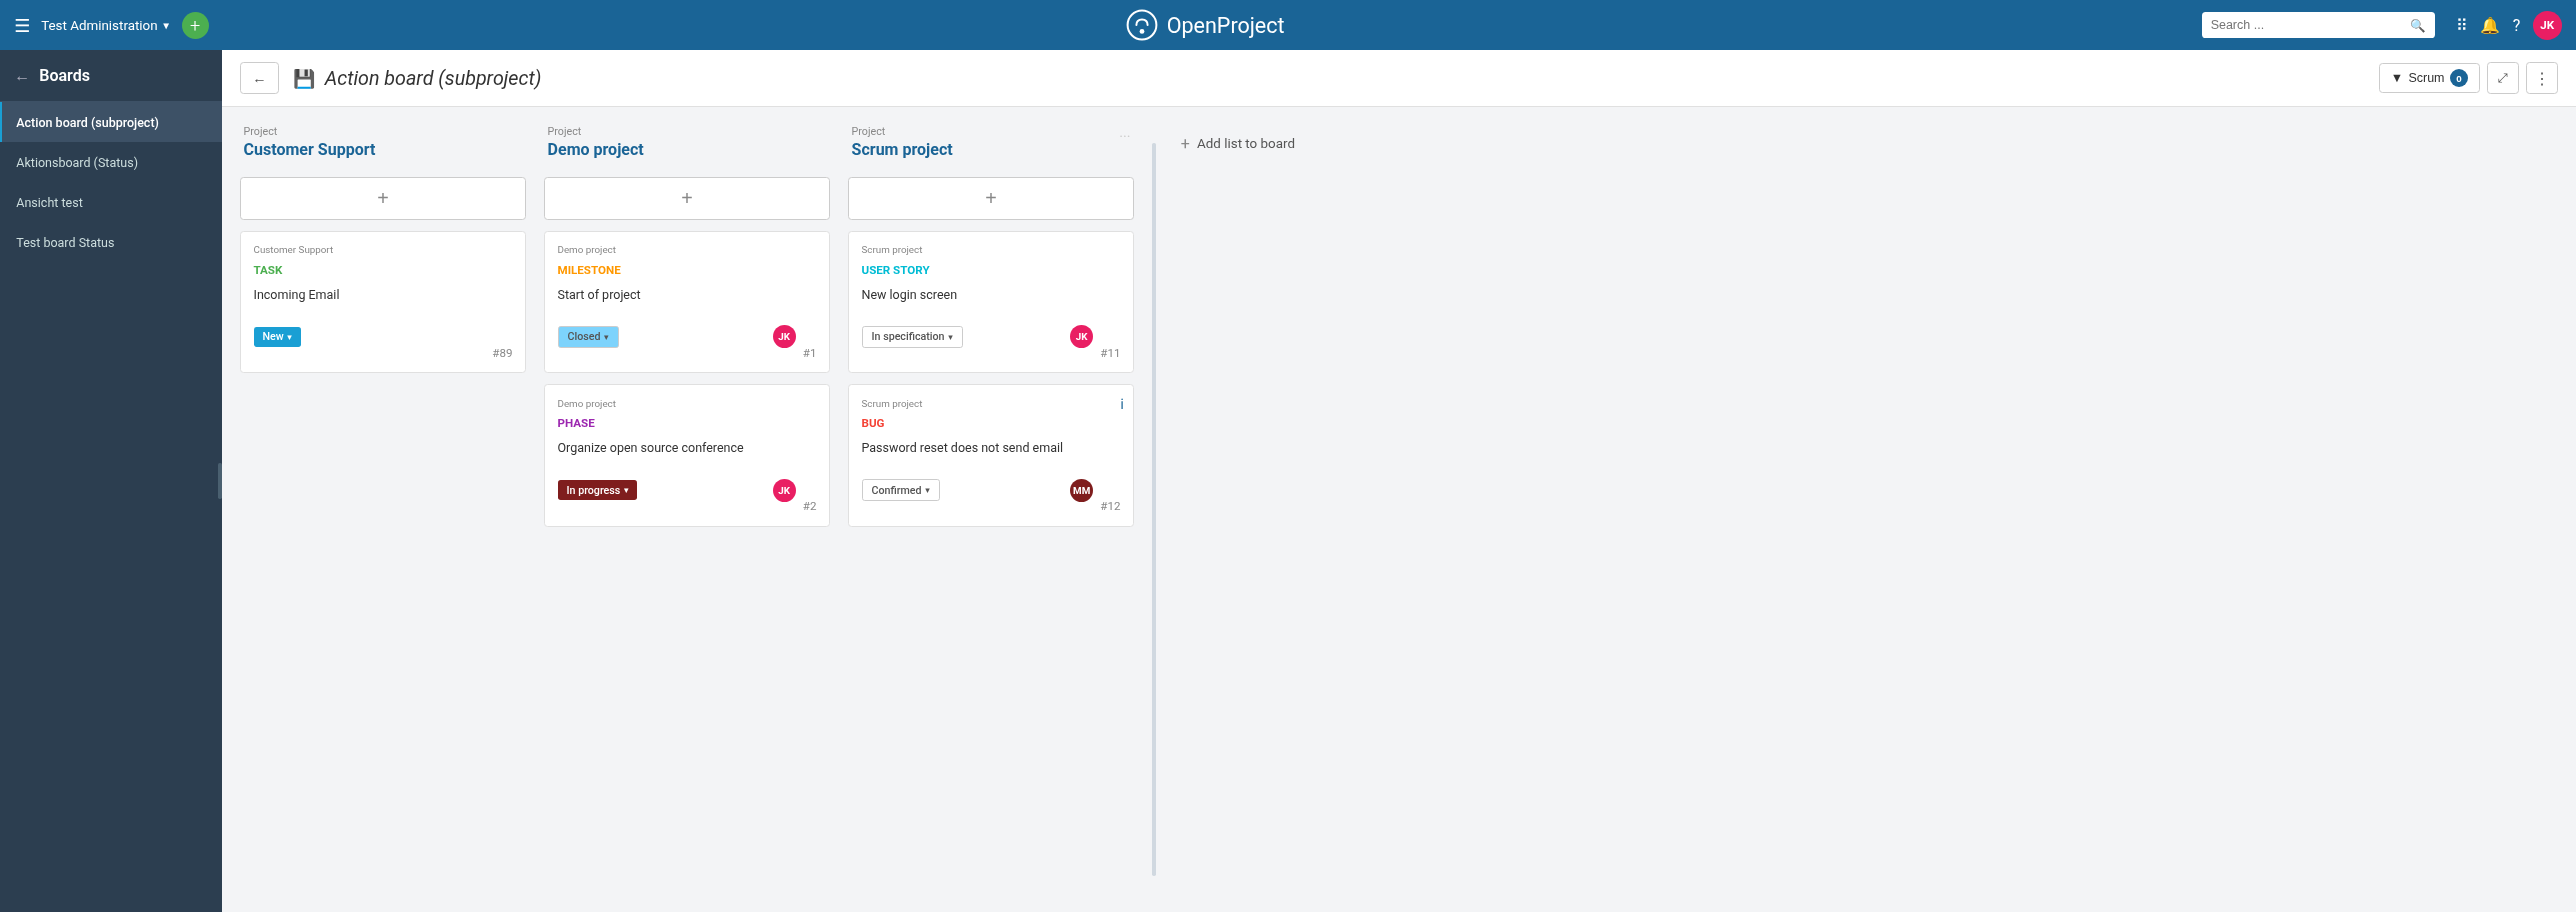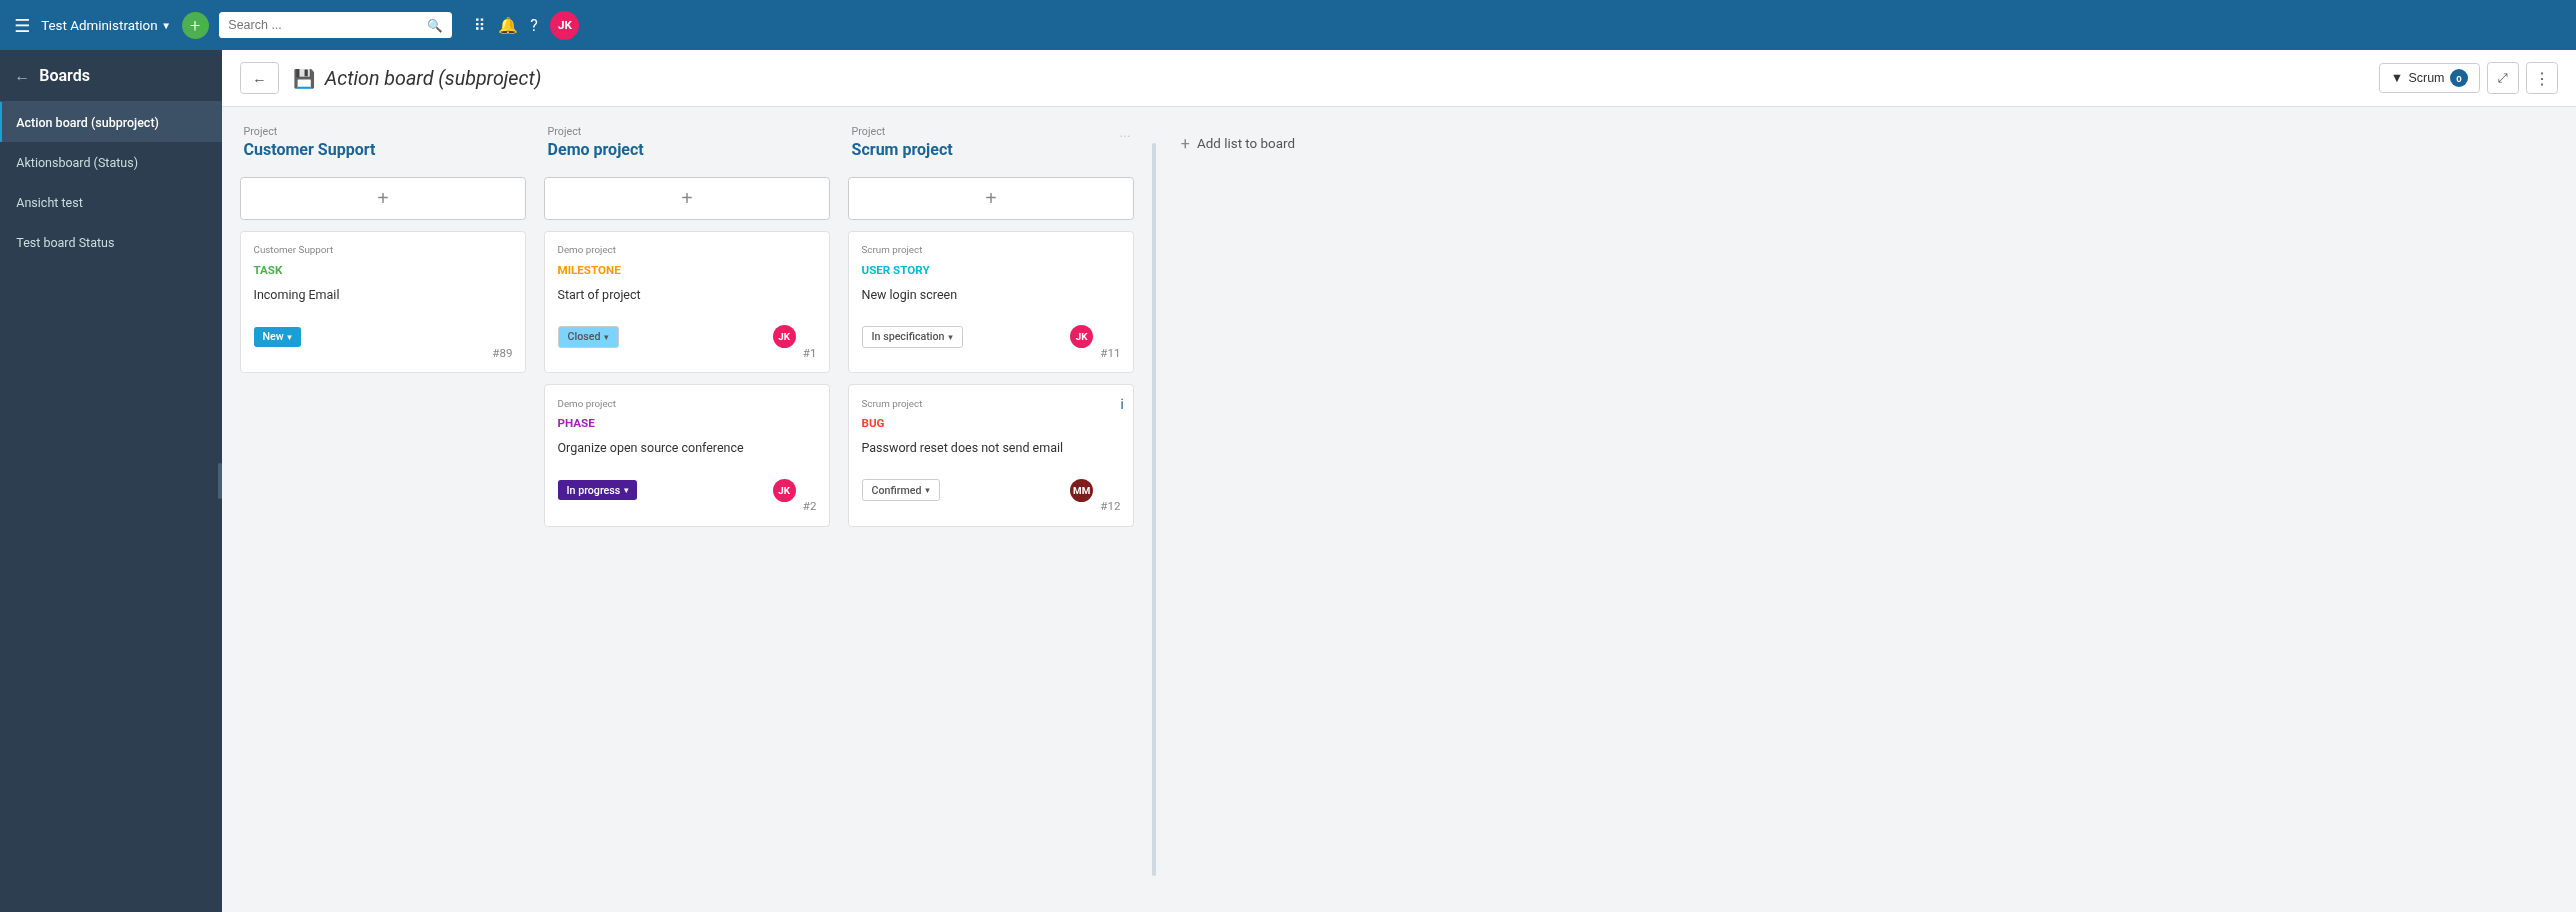--- a/index.html
+++ b/index.html
@@ -188,21 +188,21 @@
     .card-status {
       border-radius: 2.7px;
       padding: 3.6px 9px;
       font-size: 10.7px;
       font-weight: 500;
       display: flex; align-items: center; gap: 3.6px;
       cursor: pointer;
     }
     .card-status.new { background: #1a9fd4; color: white; }
     .card-status.closed { background: #7dd3fc; color: #555; border: 0.9px solid #ccc; }
-    .card-status.in-progress { background: #4c1d95; color: white; }
+    .card-status.in-progress { background: #7f1d1d; color: white; }
     .card-status.in-specification { background: white; color: #555; border: 0.9px solid #ccc; text-align: right; }
     .card-status.confirmed { background: white; color: #555; border: 0.9px solid #ccc; }
     .status-arrow { font-size: 9px; }
     .card-spacer { flex: 1; }
     .card-number { font-size: 11.6px; color: #888; margin-left: auto; margin-top: 32px; }
     .card-avatar {
       width: 23px; height: 23px;
       border-radius: 50%;
       display: flex; align-items: center; justify-content: center;
       font-size: 9.8px; font-weight: bold;
@@ -248,20 +248,28 @@
 </head>
 <body>
 
 <nav class="topnav">
   <span class="topnav-hamburger">☰</span>
   <div class="topnav-project">
     <span>Test Administration</span>
     <span class="topnav-project-arrow">▼</span>
   </div>
   <div class="topnav-add">+</div>
+  <div class="topnav-logo">
+    <svg class="topnav-logo-icon" viewBox="0 0 40 40" fill="none">
+      <circle cx="20" cy="20" r="18" stroke="white" stroke-width="2.5" fill="none"></circle>
+      <path d="M13 20 Q13 13 20 13 Q27 13 27 20" stroke="white" stroke-width="2.5" fill="none" stroke-linecap="round"></path>
+      <circle cx="20" cy="28" r="3" fill="white"></circle>
+    </svg>
+    <span class="topnav-logo-text">OpenProject</span>
+  </div>
   <div class="topnav-search">
     <input type="text" placeholder="Search ..." style="">
     <span class="topnav-search-icon">🔍</span>
   </div>
   <div class="topnav-icons">
     <span class="topnav-icon">⠿</span>
     <span class="topnav-icon">🔔</span>
     <span class="topnav-icon">?</span>
     <div class="topnav-avatar">JK</div>
   </div>

